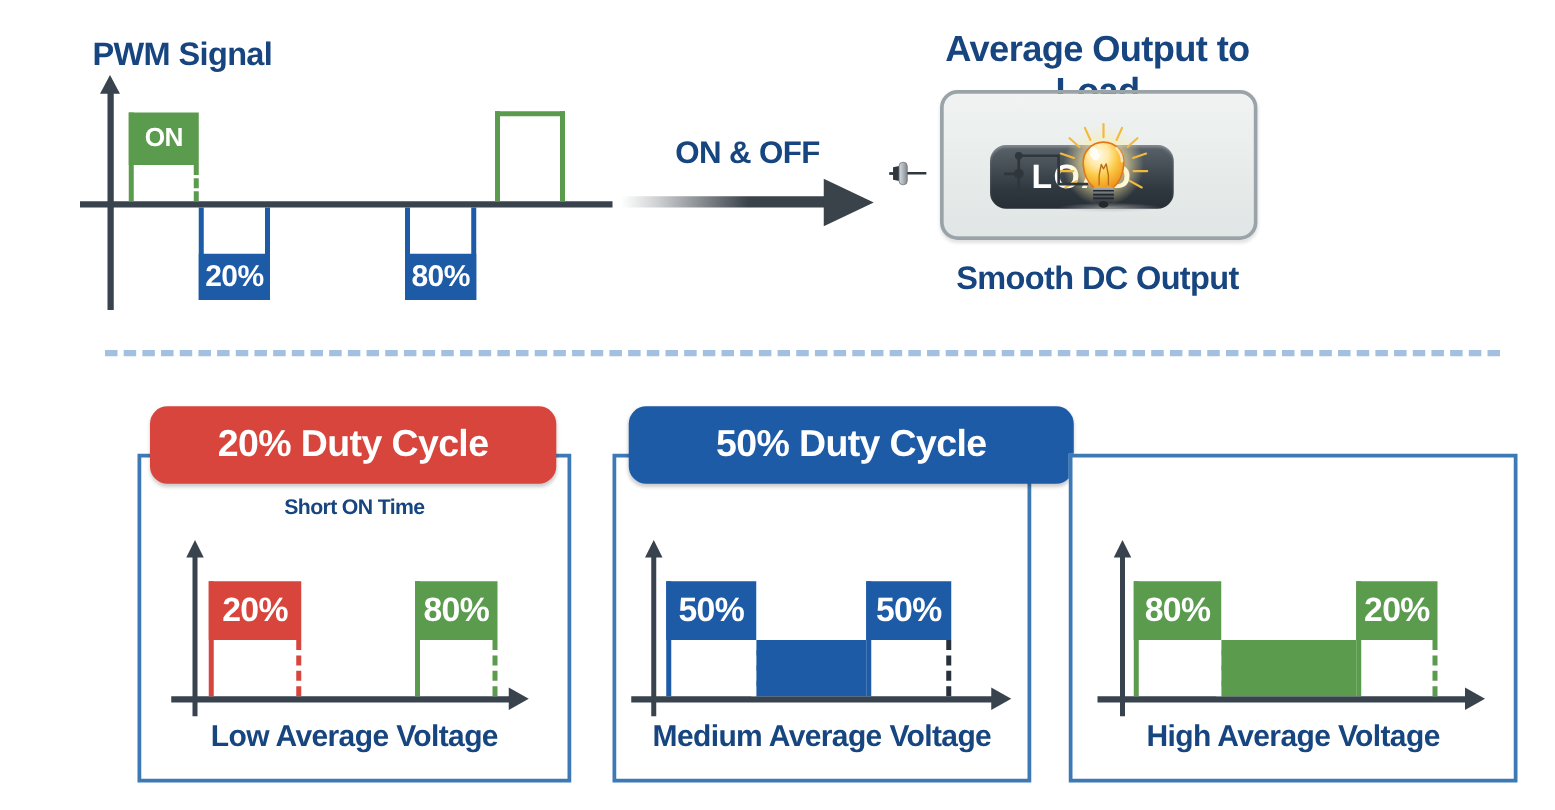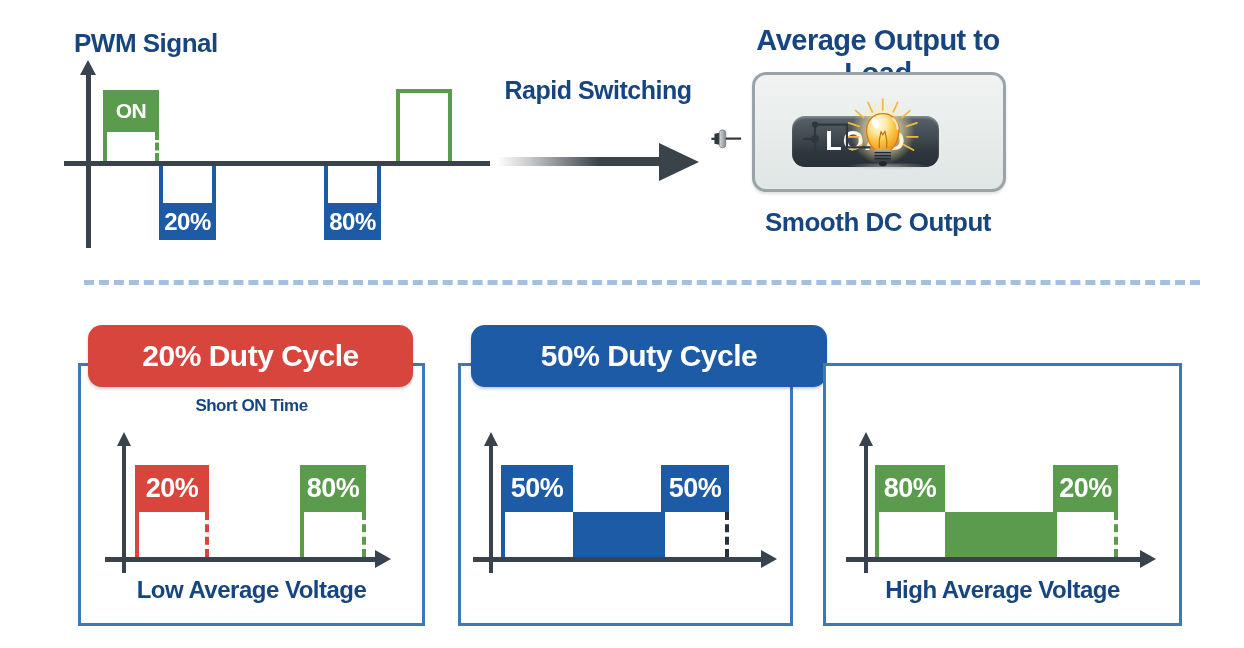--- a/index.html
+++ b/index.html
@@ -48,21 +48,21 @@
   .loadbox{box-sizing:border-box;width:254px;height:120px;border:3px solid #9aa3a8;border-radius:14px;
          background:linear-gradient(#f0f3f2,#e0e6e5);box-shadow:0 2px 3px rgba(0,0,0,0.12);}
   .cyl{width:147px;height:51px;border-radius:13px;background:linear-gradient(#5a636b,#30383f 70%,#272e35);
         display:flex;align-items:center;justify-content:center;color:#fff;font-weight:700;
         font-size:27px;letter-spacing:1px;box-shadow:inset 0 2px 2px rgba(255,255,255,0.25);}
 
   
   .divider{border-top:5px dashed #a3c0e0;height:0;}
 
   
-  .panel{box-sizing:border-box;border:3px solid #3d7ab5;background:#fff;}
+  .panel{box-sizing:border-box;border:3px solid #3d7ab5;background:#fff;margin-left:32px;}
   .phead{position:absolute;height:62px;border-radius:14px;display:flex;align-items:center;
         justify-content:center;color:#fff;font-weight:700;font-size:30px;letter-spacing:-0.5px;
         box-shadow:0 2px 3px rgba(0,0,0,0.2);}
   .psub{position:absolute;left:0;right:0;top:30px;font-size:17px;}
   .pcap{position:absolute;left:0;right:0;top:210px;font-size:24px;}
   .mvline{position:absolute;width:4px;background:#38434e;}
   .mvhead{position:absolute;width:0;height:0;border-left:7px solid transparent;
         border-right:7px solid transparent;border-bottom:14px solid #38434e;}
   .mhline{position:absolute;height:5px;background:#38434e;}
   .mhhead{position:absolute;width:0;height:0;border-top:9px solid transparent;
@@ -94,21 +94,21 @@
     <div class="blabel">20%</div>
   </div>
 
 
   <div class="abs bbox" style="left:324px;top:166px;width:57px;height:74px;">
     <div class="blabel">80%</div>
   </div>
 
   <div class="abs opulse" style="left:396px;top:89px;width:56px;height:72px;"></div>
 
-  <div class="abs navy btxt ctr" style="left:492px;top:76px;width:212px;font-size:25px;">Rapid Switching</div>
+  <div class="abs navy btxt ctr" style="left:492px;top:108px;width:212px;font-size:25px;">ON &amp; OFF</div>
   <div class="abs shaft" style="left:497px;top:157px;width:164px;"></div>
   <div class="abs ahead" style="left:659px;top:143px;"></div>
 
   <div class="abs navy btxt ctr" style="left:722px;top:24px;width:312px;font-size:29px;">Average Output to Load</div>
 
   <div class="abs loadbox" style="left:752px;top:72px;"></div>
   <div class="abs cyl" style="left:792px;top:116px;">LOAD</div>
 
   <svg class="abs" style="left:700px;top:40px;" width="544" height="195" viewBox="700 40 1244 195">
     <defs>
@@ -231,20 +231,21 @@
 
     <div class="mini-pulse pulse blue" style="left:40px;width:72px;">
       <div class="plabel">50%</div>
       <div class="pdash dash-white"></div>
     </div>
     <div class="mini-pulse pulse blue" style="left:200px;width:68px;">
       <div class="plabel">50%</div>
       <div class="pdash dash-dark"></div>
     </div>
 
+    <div class="pcap navy btxt ital ctr">Medium Average Voltage</div>
   </section>
 
   <section class="abs panel" style="left:823px;top:363px;width:359px;height:263px;">
 
     <div class="mvhead" style="left:33px;top:66px;"></div>
     <div class="mvline" style="left:38px;top:79px;height:128px;"></div>
     <div class="mhline" style="left:20px;top:191px;width:296px;"></div>
     <div class="mhhead" style="left:314px;top:184px;"></div>
 
     <div class="midfill fill-green" style="left:119px;width:108px;"></div>

